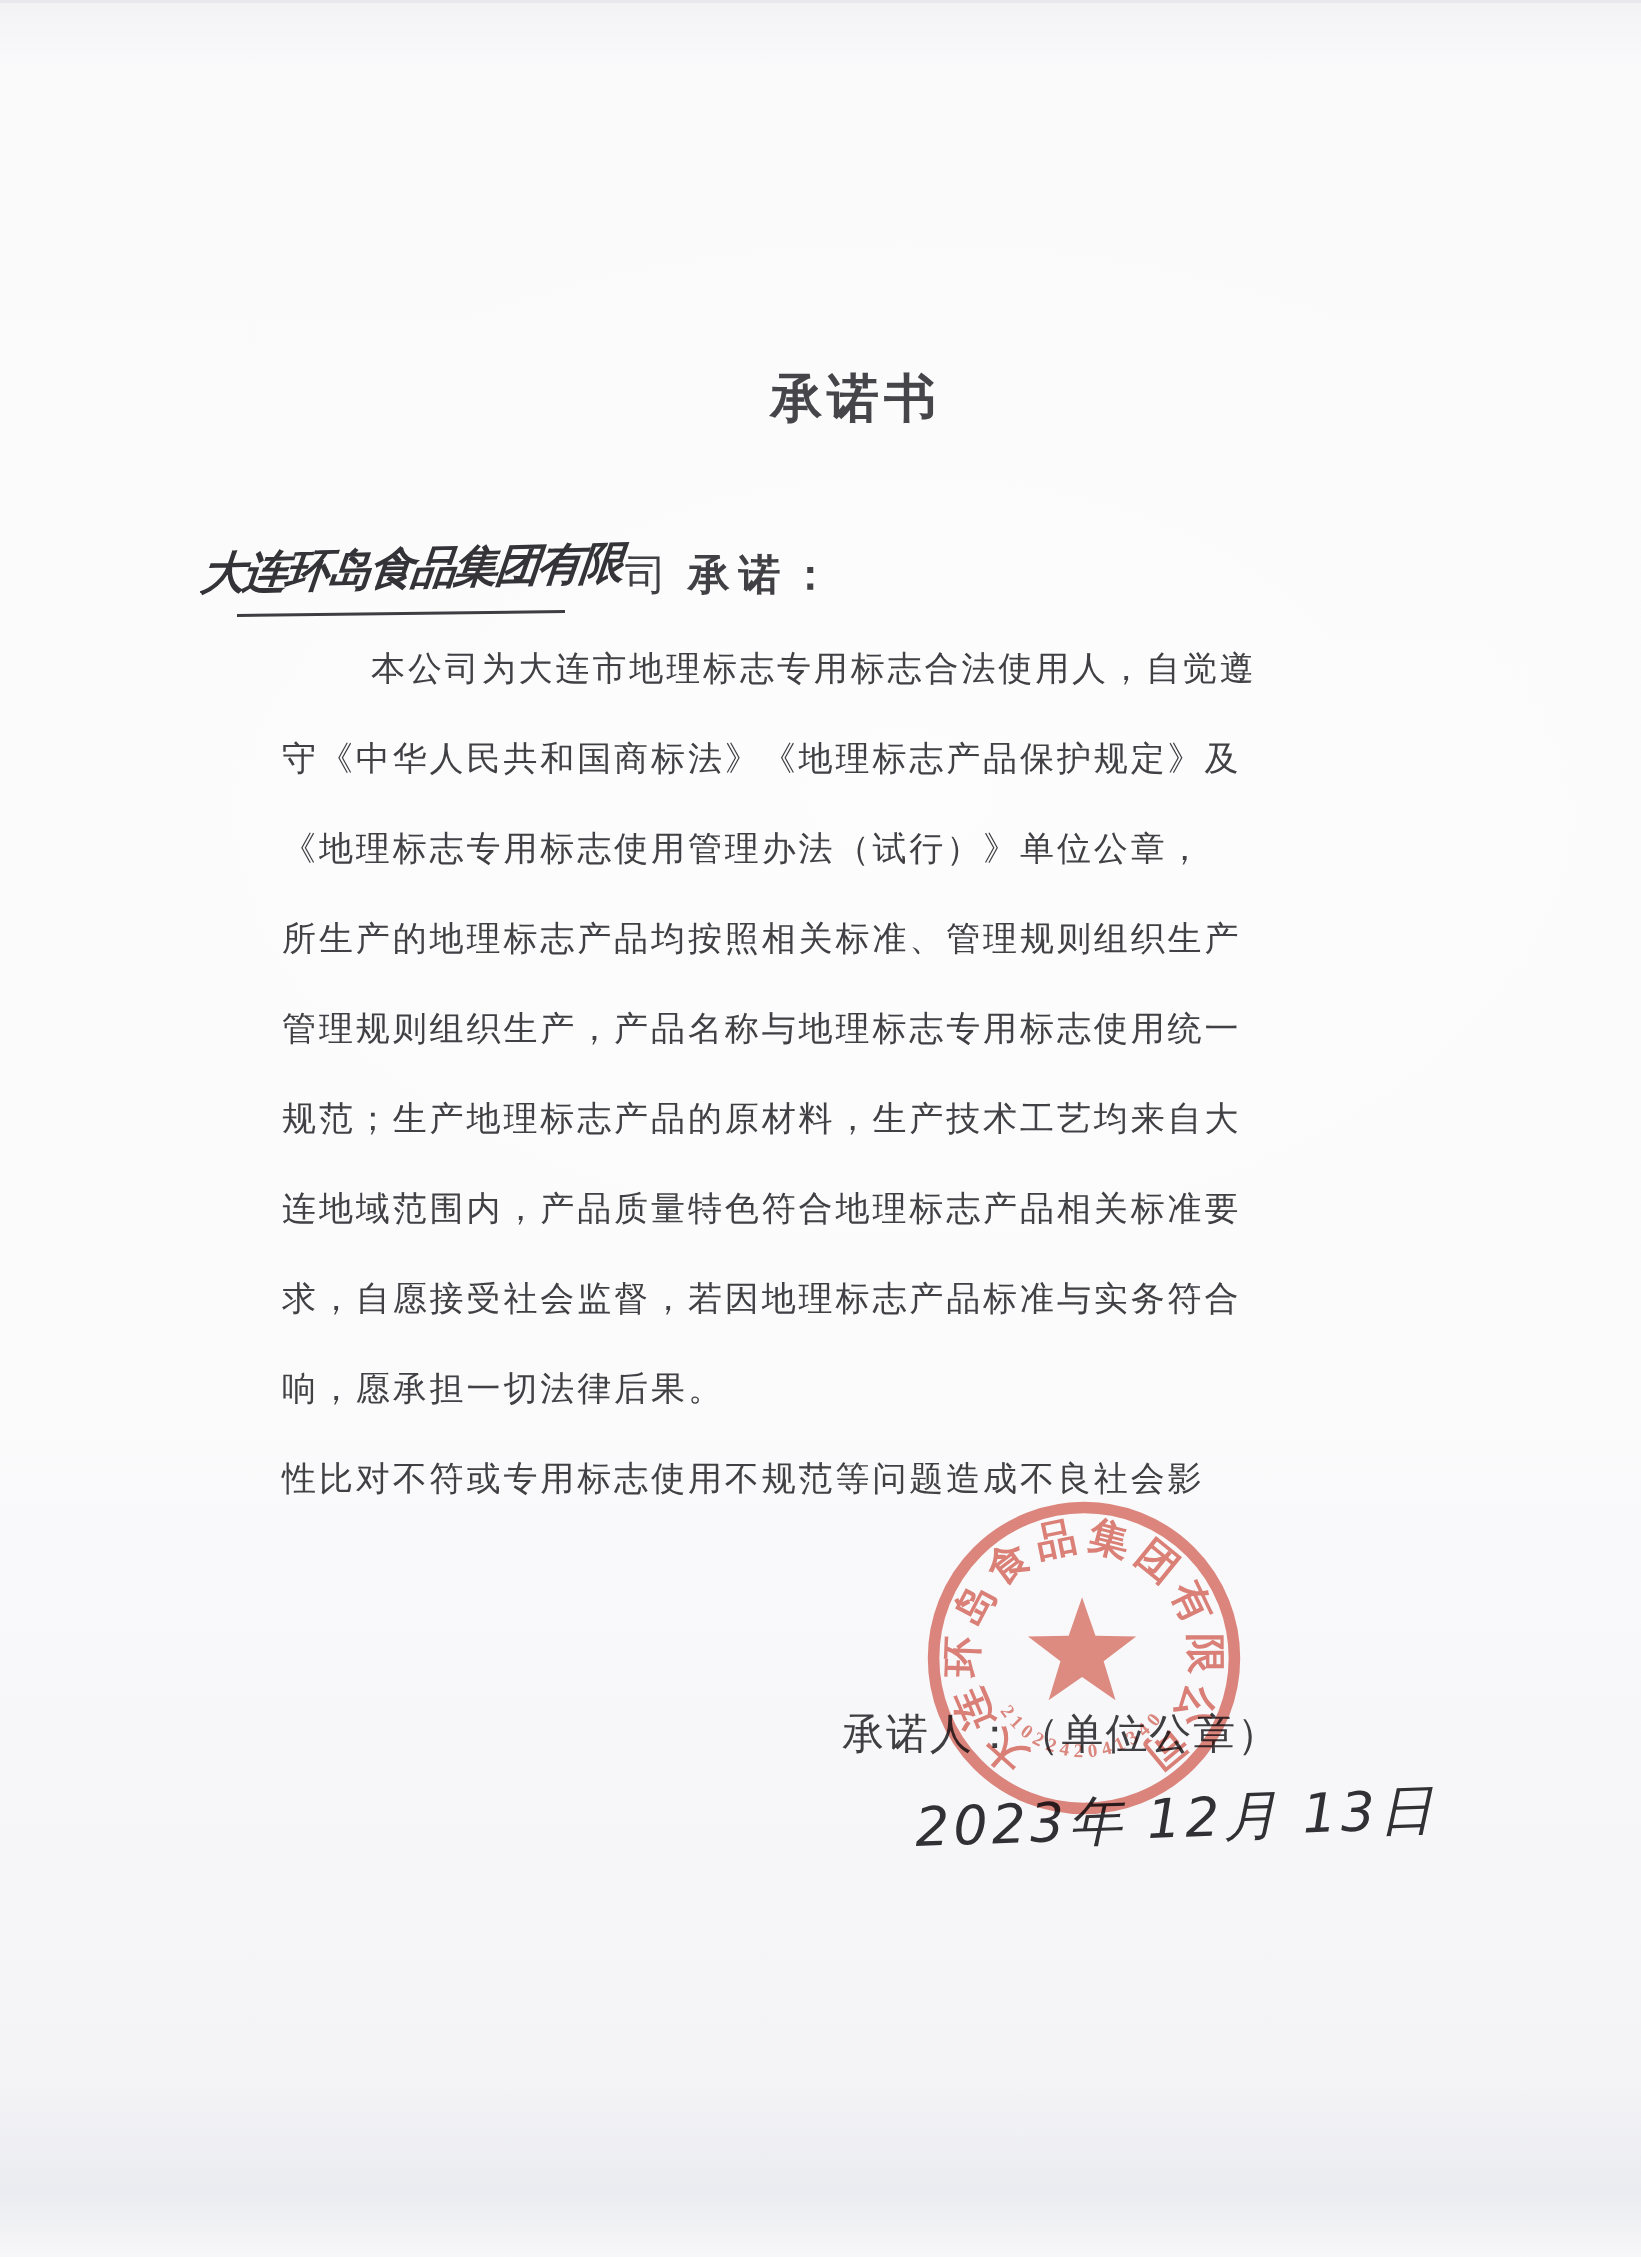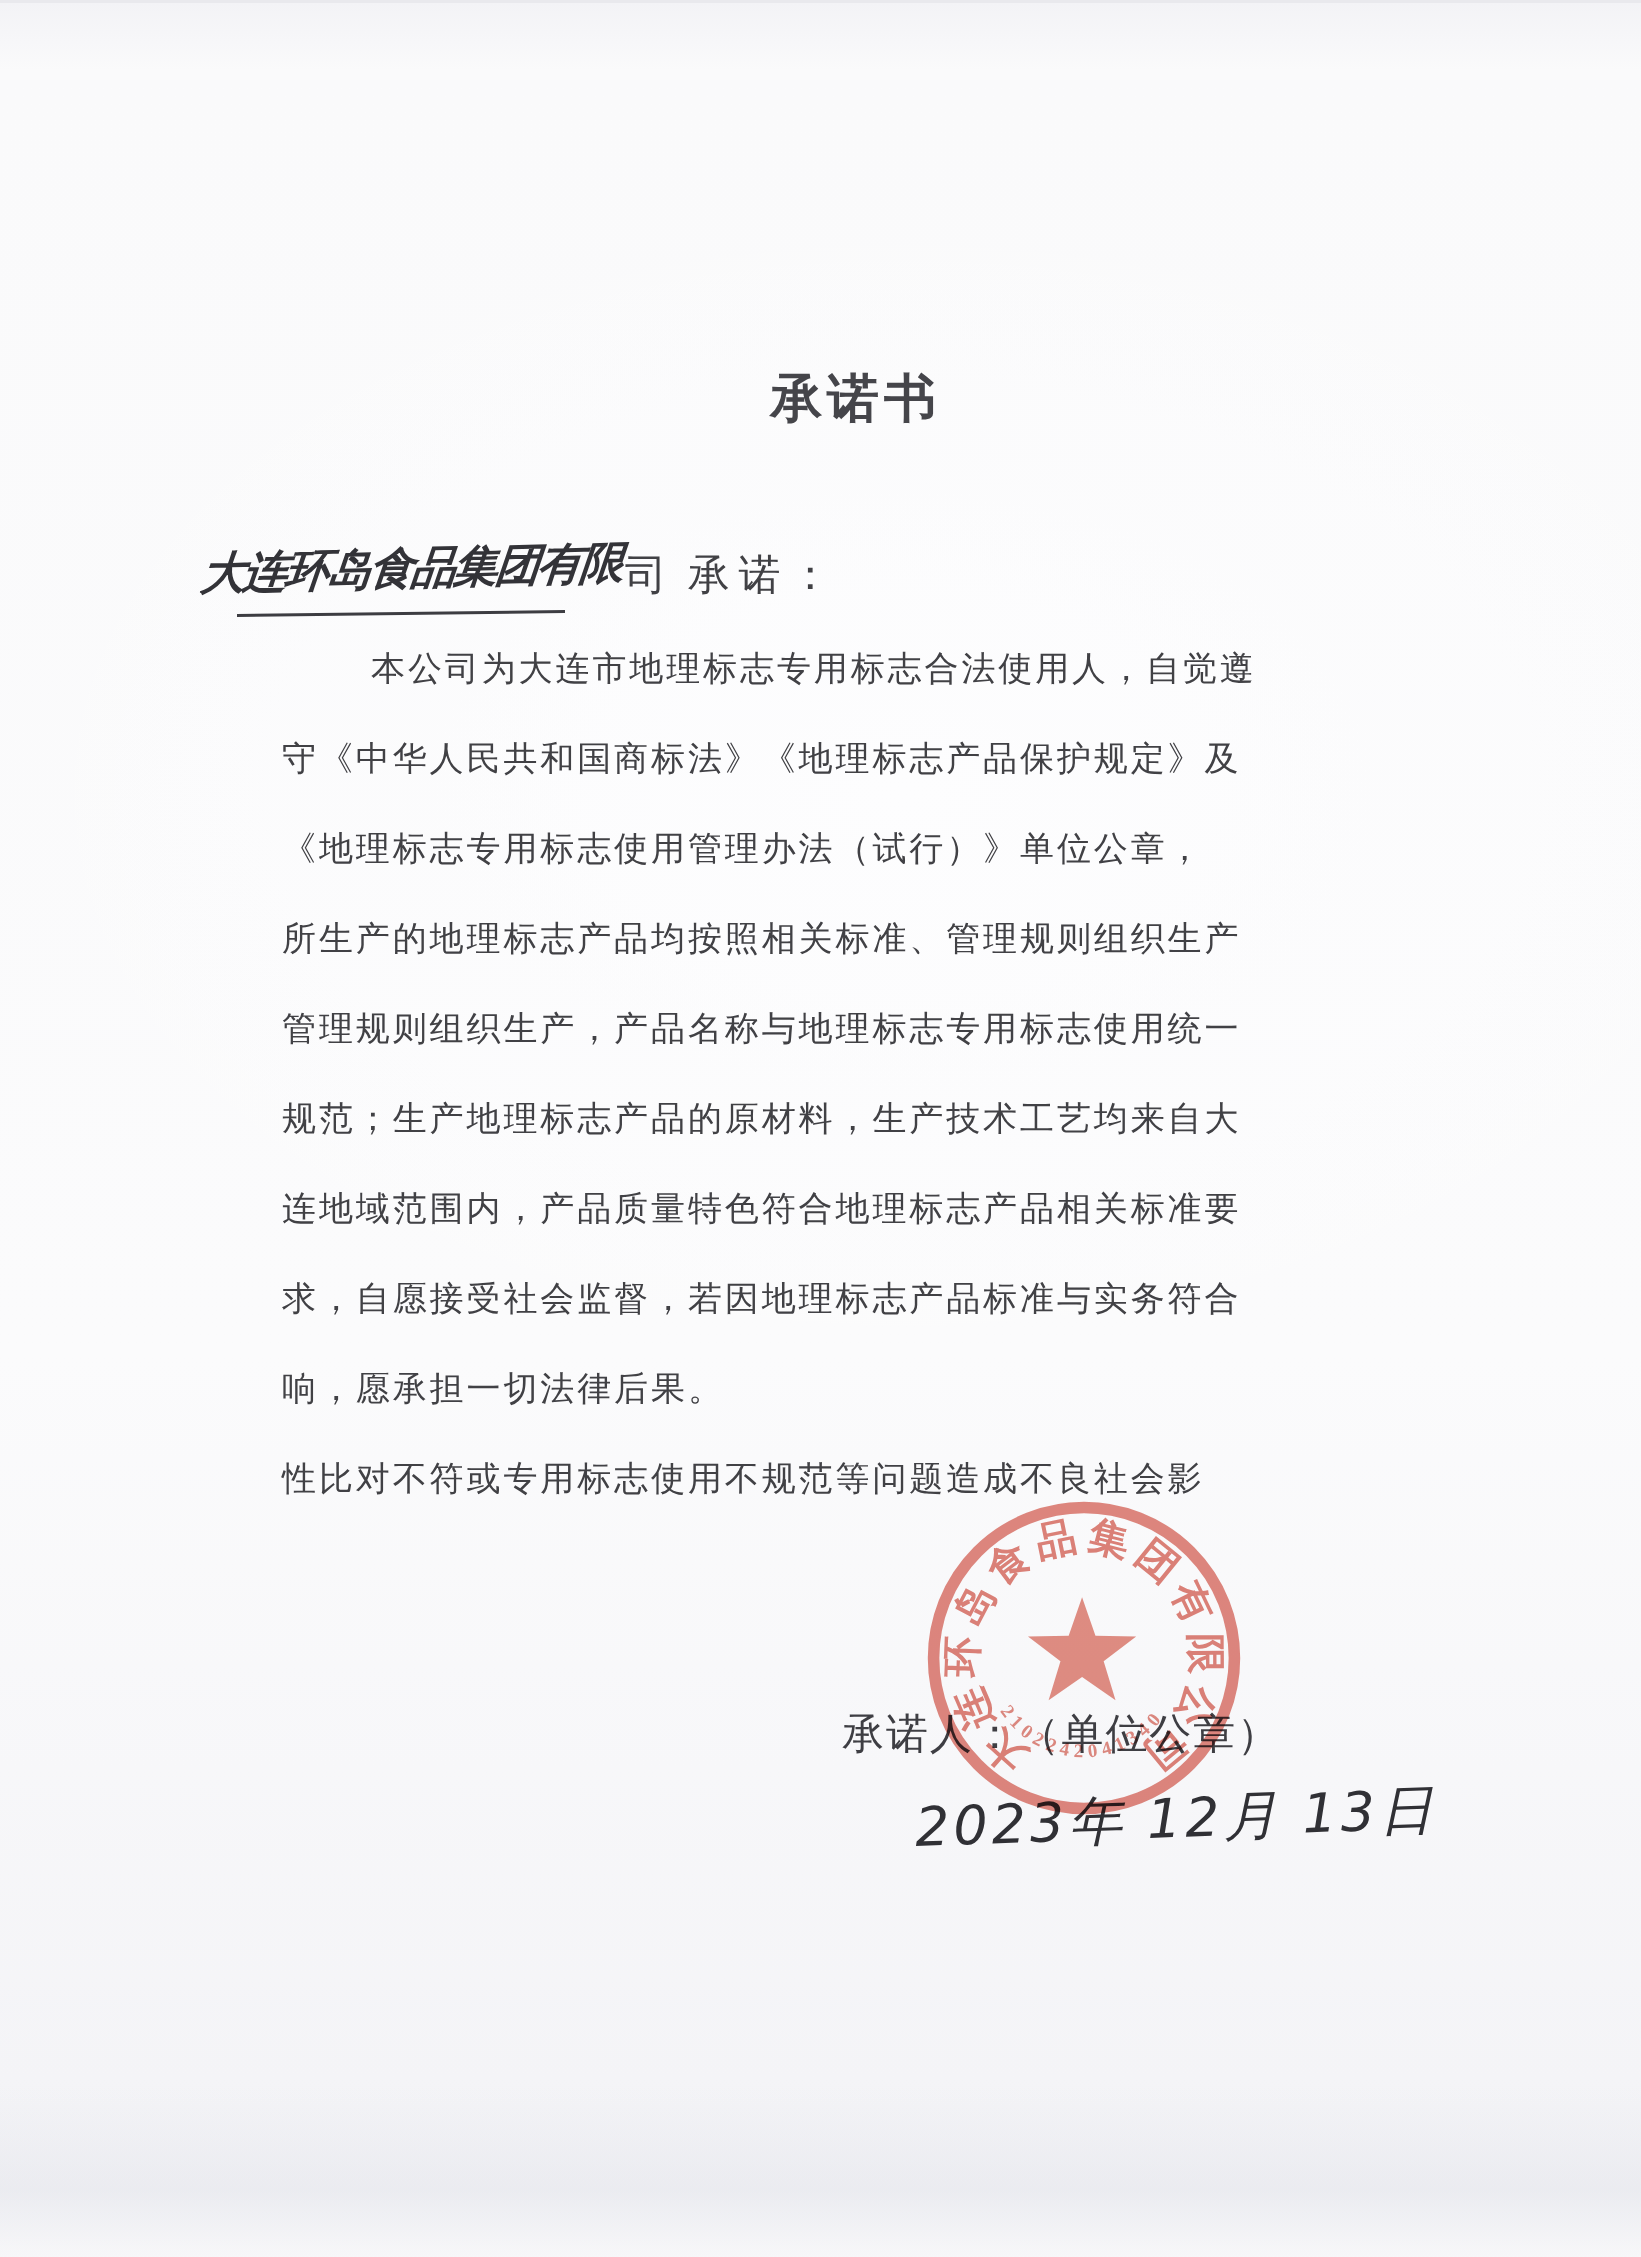--- a/index.html
+++ b/index.html
@@ -58,20 +58,21 @@
   .salutation .company-suffix {
     font-size: 42px;
     margin-left: 5.8px;
     color: #414145;
   }
   .salutation .promise-label {
     font-size: 42px;
     margin-left: 21px;
     letter-spacing: 8.7px;
     color: #414145;
+    font-weight: bold;
   }
   .body-text {
     position: absolute;
     left: 282px; top: 623px;
     width: 1149px;
   }
   .body-line {
     height: 90px;
     line-height: 90px;
     font-size: 34px;

